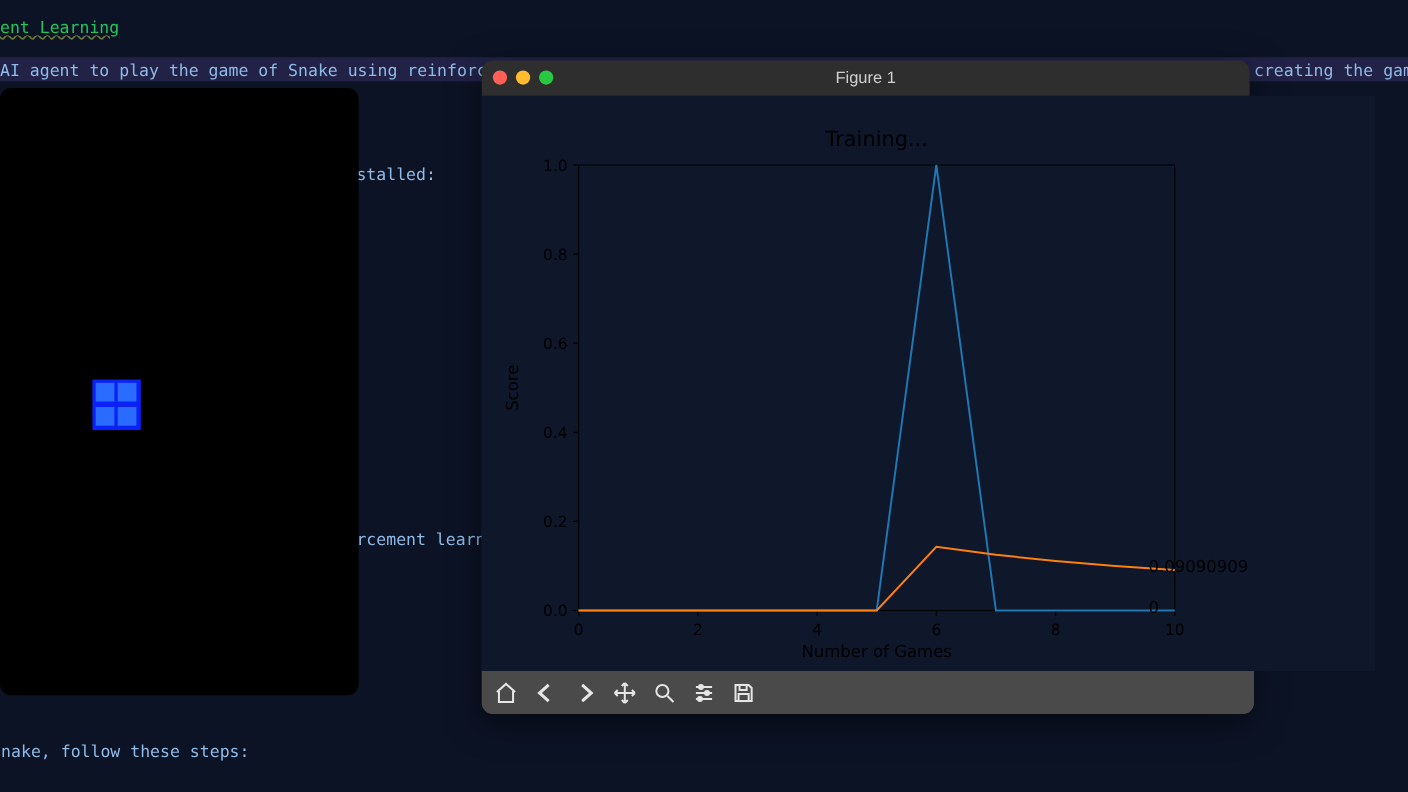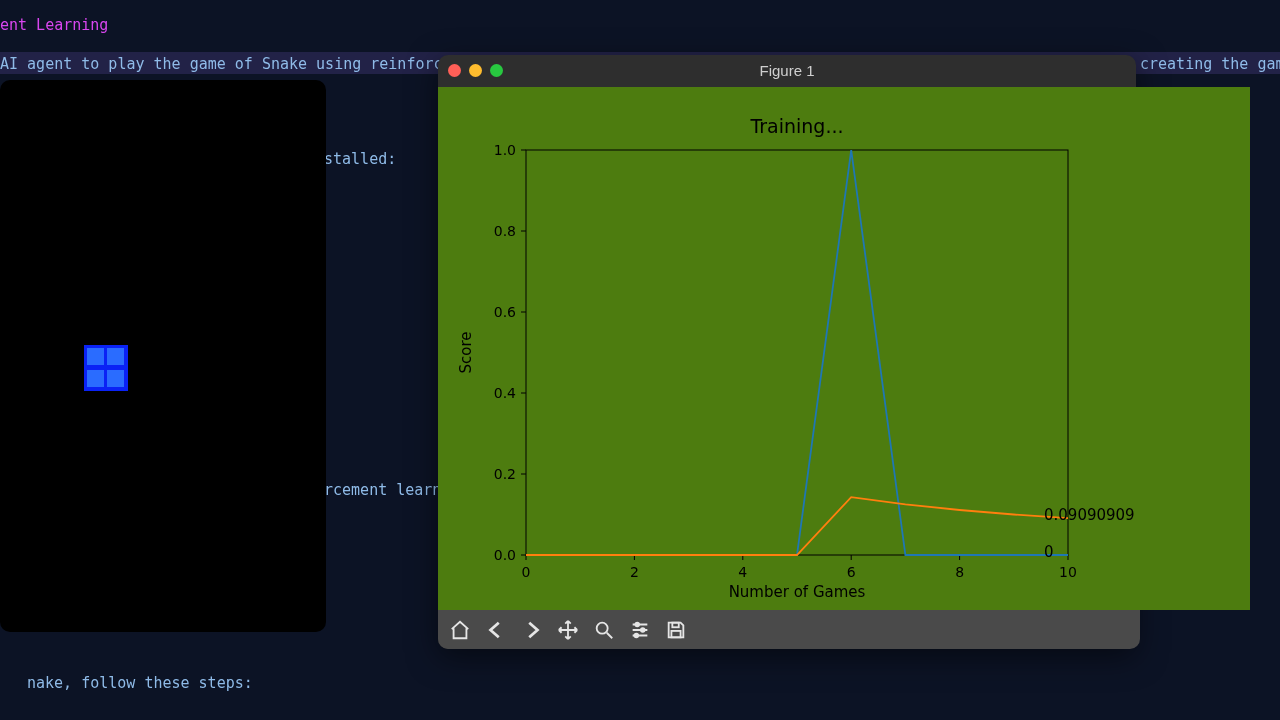--- a/index.html
+++ b/index.html
@@ -1,53 +1,53 @@
 <!DOCTYPE html>
 <html><head>
 <meta charset="utf-8">
 <style>
   html,body{margin:0;padding:0;width:1280px;height:720px;overflow:hidden;background:#0c1325;font-family:Menlo,Consolas,monospace;color:#d6e4ff;}
   
   .bgtext{position:absolute;white-space:nowrap;font-size:15px;}
-  .link{color:#d946ef;text-decoration-style:wavy;text-decoration-color:#6a7a3a;}
+  .link{color:#22c55e;text-decoration:underline;text-decoration-style:wavy;text-decoration-color:#6a7a3a;}
   .desc{color:#8fbbe8;}
   .highlightbar{position:absolute;left:0;top:52px;width:1280px;height:22px;background:rgba(95,75,160,0.28);}
   
   .game{position:absolute;left:0;top:80px;width:326px;height:552px;background:#000;border-radius:10px 10px 10px 10px;}
   .snake{position:absolute;left:84px;top:265px;width:44px;height:46px;background:#0a22f5;}
   .snake .c{position:absolute;width:17px;height:17px;background:#2a6cff;}
   .c1{left:3px;top:3px;} .c2{left:23px;top:3px;} .c3{left:3px;top:25px;} .c4{left:23px;top:25px;}
   
   .fig{position:absolute;left:438px;top:55px;width:698px;height:594px;background:#2e2e2e;border-radius:10px;box-shadow:0 8px 30px rgba(0,0,0,0.5);}
   .titlebar{height:19px;position:relative;}
   .traffic{position:absolute;left:10px;top:9px;display:flex;gap:8px;}
   .dot{width:13px;height:13px;border-radius:50%;}
   .dot.red{background:#ff5f57;} .dot.yel{background:#febc2e;} .dot.grn{background:#28c840;}
   .figtitle{position:absolute;width:100%;text-align:center;color:#cfcfcf;font-family:-apple-system,Helvetica,Arial,sans-serif;font-size:15px;top:7px;}
-  .canvas{position:absolute;left:0;top:32px;width:812px;height:523px;background:#4d7c0f;}
+  .canvas{position:absolute;left:0;top:32px;width:812px;height:523px;background:#0f172a;}
   svg{display:block;}
   .charttitle{font-family:"DejaVu Sans",Arial,sans-serif;font-size:19px;fill:#000;text-anchor:middle;}
   .axlabel{font-family:"DejaVu Sans",Arial,sans-serif;font-size:15px;fill:#000;text-anchor:middle;}
   .tick{font-family:"DejaVu Sans",Arial,sans-serif;font-size:14px;fill:#000;}
   .ann{font-family:"DejaVu Sans",Arial,sans-serif;font-size:15px;fill:#000;}
   
   .toolbar{position:absolute;left:0;bottom:0;width:100%;height:39px;background:#4a4a4a;border-radius:0 0 10px 10px;display:flex;align-items:center;padding-left:4px;gap:0;}
   .tbtn{width:36px;height:34px;display:flex;align-items:center;justify-content:center;cursor:pointer;}
   .tbtn svg{stroke:#e6e6e6;fill:none;stroke-width:2;}
 </style>
 </head>
 <body>
 
 <div class="bgtext link" style="left:0;top:16px;">ent Learning</div>
 <div class="highlightbar"></div>
 <div class="bgtext desc" style="left:0;top:55px;">AI agent to play the game of Snake using reinforcement l</div>
 <div class="bgtext desc" style="left:1140px;top:55px;">creating the game e</div>
 <div class="bgtext desc" style="left:324px;top:150px;text-align:right;">stalled:</div>
 <div class="bgtext desc" style="left:324px;top:481px;">rcement learnin</div>
-<div class="bgtext desc" style="left:11px;top:674px;padding-left:16px;">nake, follow these steps:</div>
+<div class="bgtext desc" style="left:1px;top:674px;">nake, follow these steps:</div>
 
 <div class="game">
   <div class="snake">
     <div class="c c1"></div>
       <div class="c c2"></div>
       <div class="c c3"></div>
       <div class="c c4"></div>
   </div>
 </div>
 

